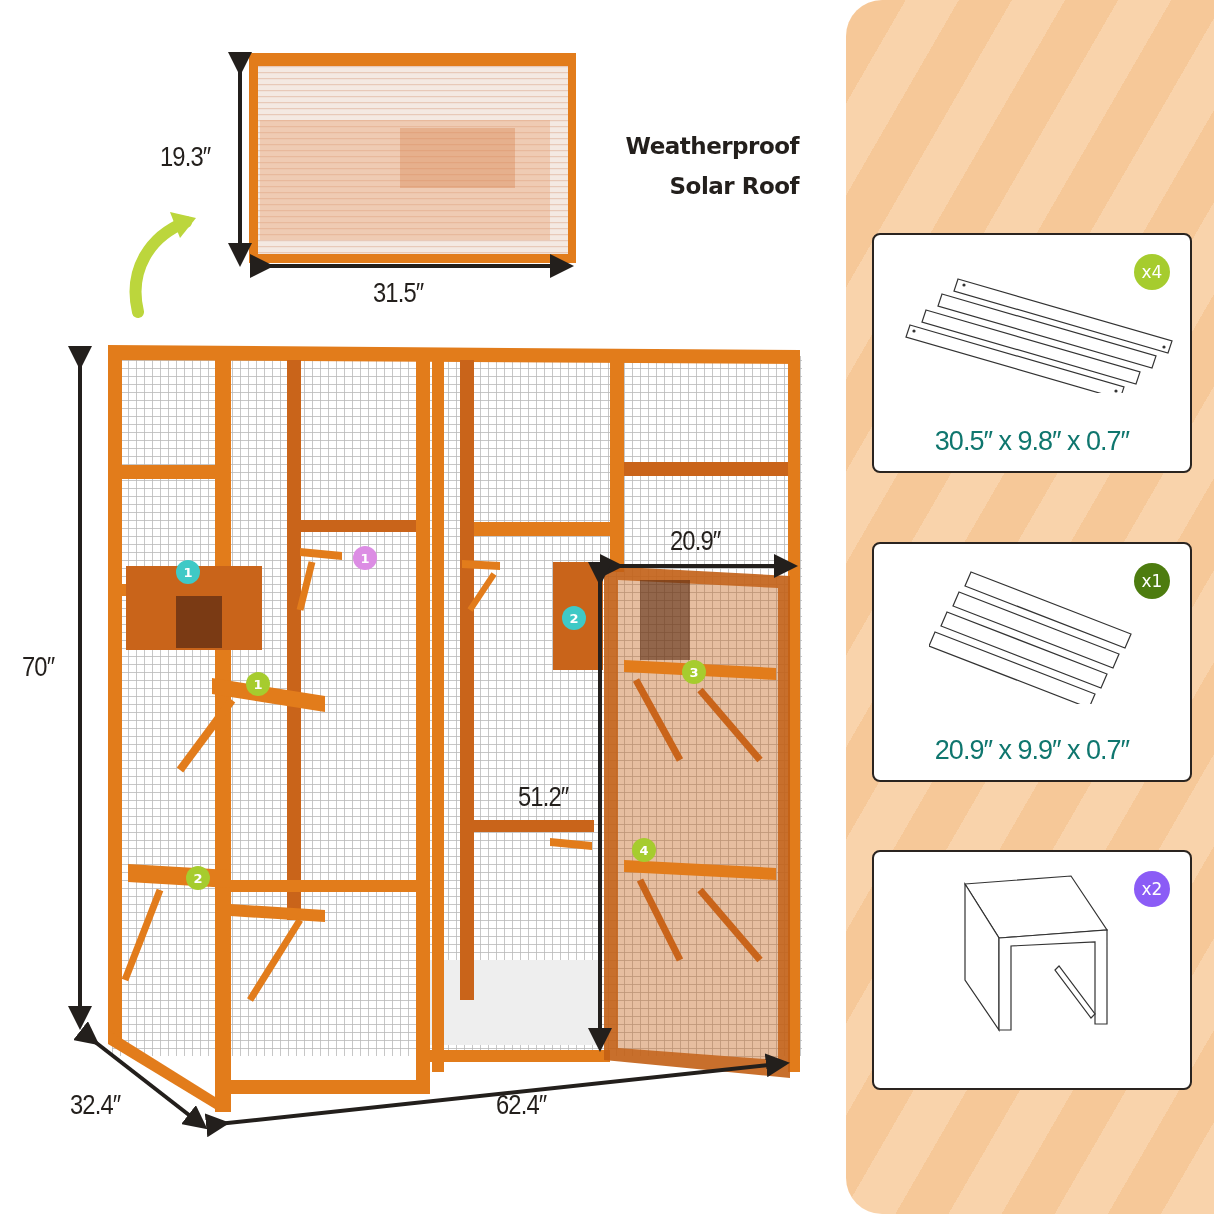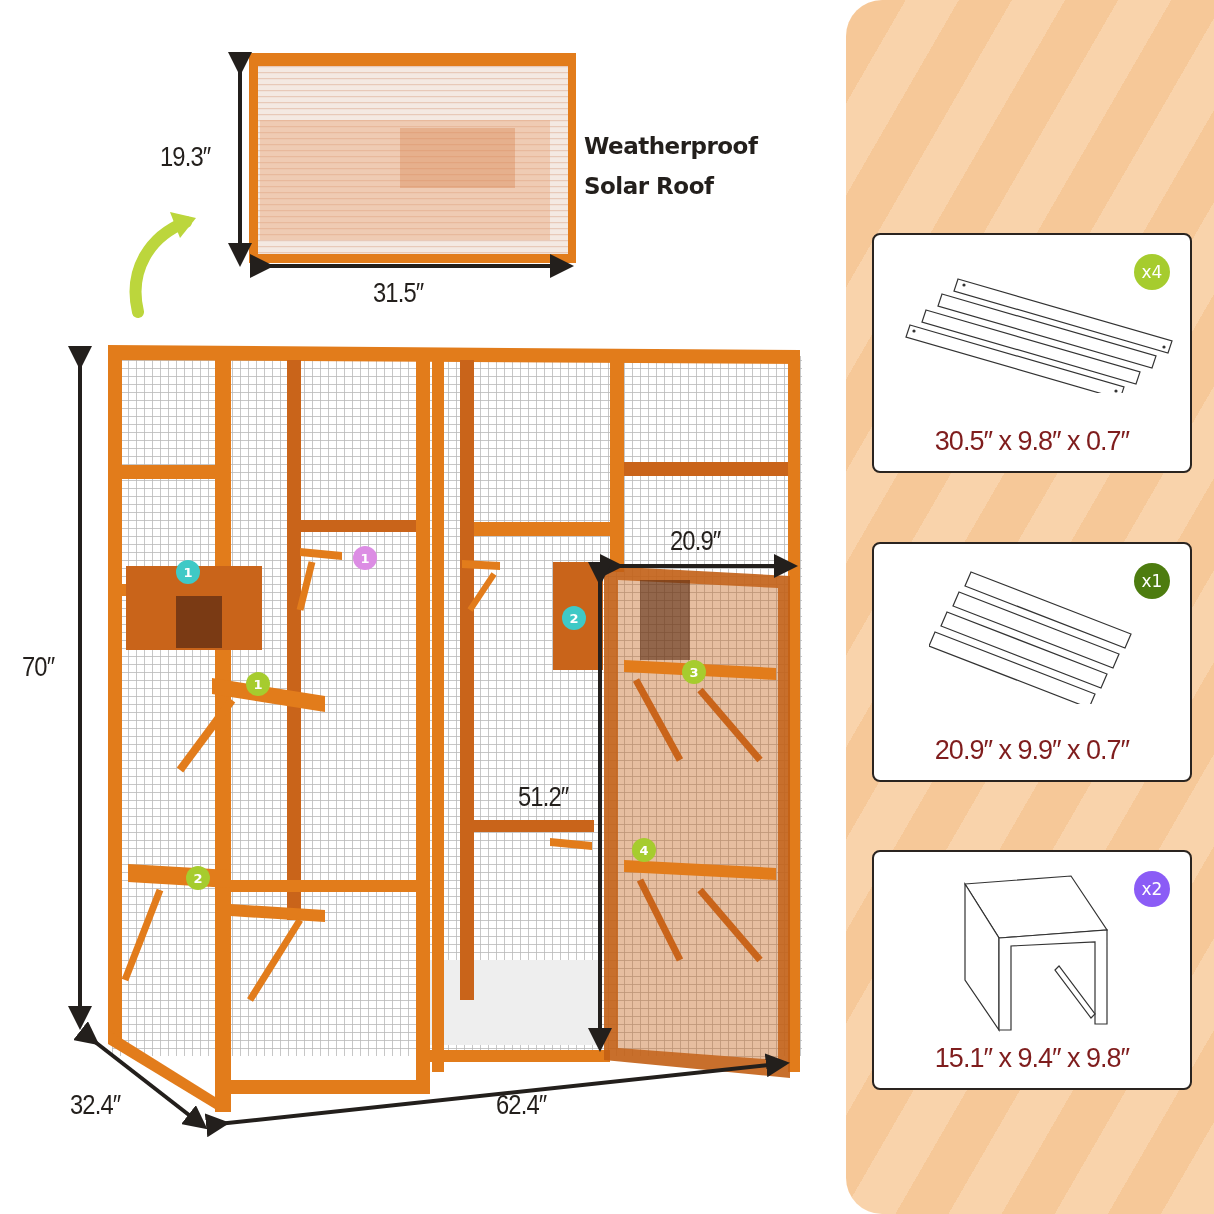--- a/index.html
+++ b/index.html
@@ -1,25 +1,25 @@
 <!DOCTYPE html>
 <html><head>
 <meta charset="utf-8">
 <style>
   *{box-sizing:border-box;margin:0;padding:0}
   html,body{width:1214px;height:1214px;background:#ffffff;overflow:hidden}
   body{position:relative;font-family:"Liberation Sans","DejaVu Sans",sans-serif;color:#231f1c}
   .abs{position:absolute}
   .dim{position:absolute;font-family:"Liberation Sans",sans-serif;font-size:27px;color:#231f1c;letter-spacing:-1px;transform:scaleX(0.88);transform-origin:left center;white-space:nowrap}
-  .roof-caption{position:absolute;left:584px;top:126px;width:215px;text-align:left;font-size:23px;line-height:40px;color:#231f1c;font-weight:600;font-family:"DejaVu Sans",sans-serif;letter-spacing:-0.5px}
+  .roof-caption{position:absolute;left:584px;top:126px;width:215px;text-align:right;font-size:23px;line-height:40px;color:#231f1c;font-weight:600;font-family:"DejaVu Sans",sans-serif;letter-spacing:-0.5px}
   
   .panel{position:absolute;left:846px;top:0;width:368px;height:1214px;border-radius:36px 0 0 36px;
     background:repeating-linear-gradient(-60deg,#f9d3ab 0 46px,#f6c898 46px 92px)}
   .card{position:absolute;left:872px;width:320px;height:240px;background:#fff;border:2.5px solid #2a2420;border-radius:8px}
-  .card .label{position:absolute;left:0;right:0;bottom:14px;text-align:center;font-size:27px;color:#7f1d1d;letter-spacing:-1px;white-space:nowrap}
+  .card .label{position:absolute;left:0;right:0;bottom:14px;text-align:center;font-size:27px;color:#0f766e;letter-spacing:-1px;white-space:nowrap}
   .badge{position:absolute;width:36px;height:36px;border-radius:50%;color:#fff;font-size:17px;font-family:"DejaVu Sans",sans-serif;display:flex;align-items:center;justify-content:center}
   .num{position:absolute;width:24px;height:24px;border-radius:50%;color:#fff;font-size:13px;font-weight:bold;display:flex;align-items:center;justify-content:center;font-family:"DejaVu Sans",sans-serif}
   .wood{fill:#e27c1b}
   .wood-d{fill:#c9641a}
   .mesh{fill:url(#meshPat)}
 </style>
 </head>
 <body>
 
 <div class="panel"></div>
@@ -59,21 +59,20 @@
 <div class="card" style="top:850px">
   <div class="badge" style="right:20px;top:19px;background:#8b5cf6">x2</div>
   <svg class="abs" style="left:85px;top:22px" width="160" height="160" viewBox="0 0 160 160">
     <g fill="#fff" stroke="#333" stroke-width="1.2">
       <polygon points="6,10 112,2 148,56 40,64"></polygon>
       <polygon points="6,10 40,64 40,156 6,106"></polygon>
       <polygon points="40,64 148,56 148,150 136,150 136,68 52,72 52,156 40,156"></polygon>
       <polygon points="96,96 100,92 136,140 132,144"></polygon>
     </g>
   </svg>
-  <div class="label">15.1″ x 9.4″ x 9.8″</div>
 </div>
 
 <svg class="abs" style="left:0;top:0" width="840" height="1214" viewBox="0 0 840 1214">
   <defs>
     <pattern id="meshPat" width="8" height="8" patternUnits="userSpaceOnUse">
       <rect width="8" height="8" fill="#ffffff"></rect>
       <path d="M0 0.5H8M0.5 0V8" stroke="#b9b9b9" stroke-width="0.8"></path>
     </pattern>
     <pattern id="roofPat" width="6" height="6" patternUnits="userSpaceOnUse">
       <rect width="6" height="6" fill="#f4e9e2"></rect>

